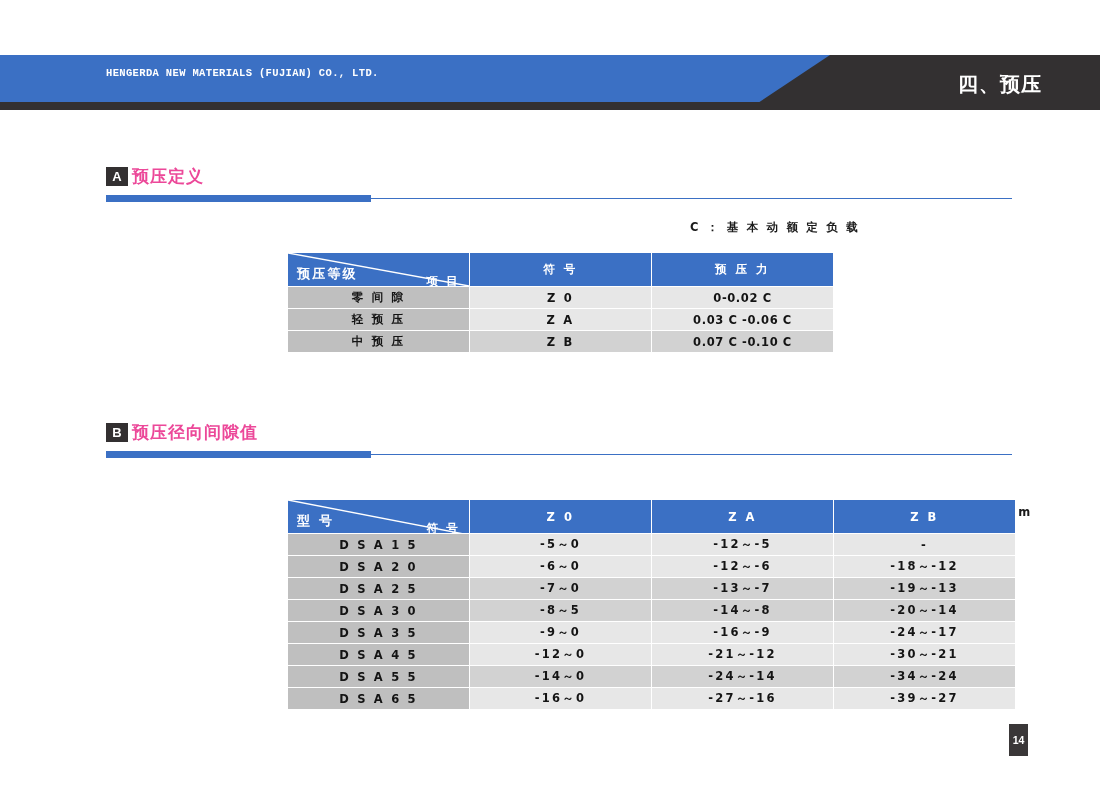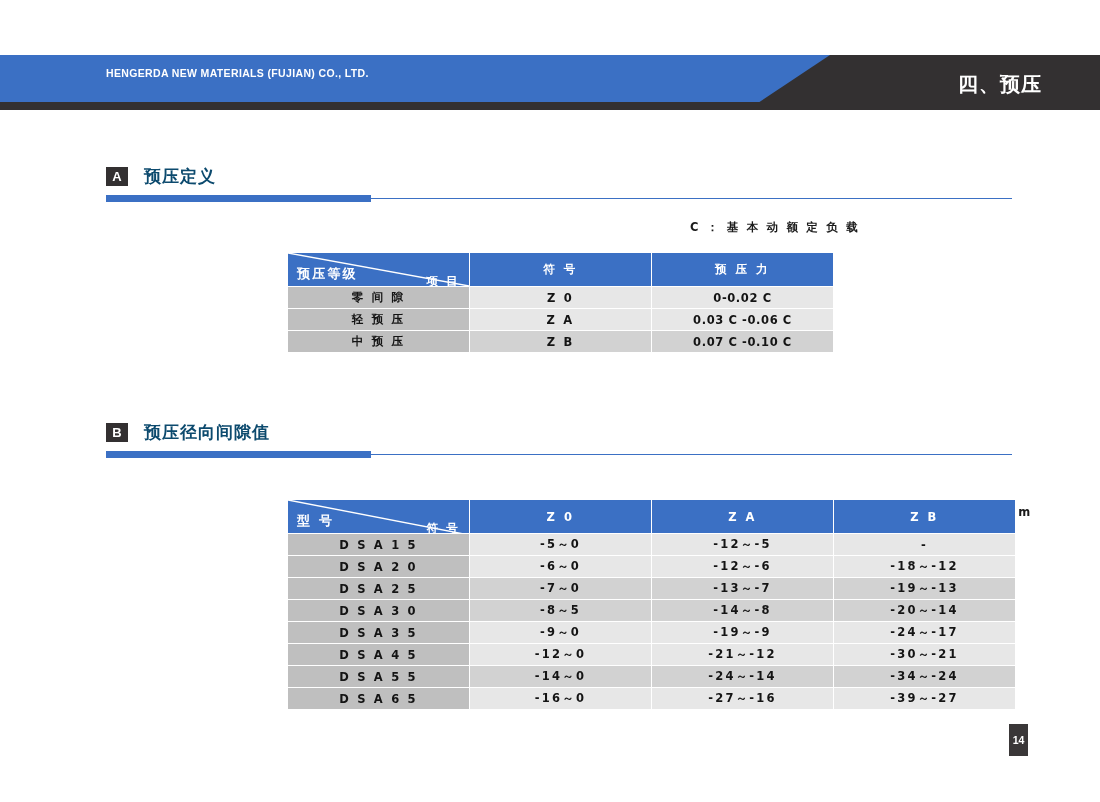--- a/index.html
+++ b/index.html
@@ -37,20 +37,21 @@
   }
   .header-company {
     position: absolute;
     top: 12px;
     left: 106px;
     font-size: 10.5px;
     font-weight: bold;
     color: #ffffff;
     letter-spacing: 0.35px;
     white-space: nowrap;
+    font-family: Liberation Mono, monospace;
   }
   .header-title {
     position: absolute;
     top: 16px;
     right: 58px;
     font-size: 20px;
     font-weight: bold;
     color: #ffffff;
     letter-spacing: 1px;
     white-space: nowrap;
@@ -73,24 +74,24 @@
     background: #333031;
     color: #ffffff;
     font-size: 13px;
     font-weight: bold;
     display: flex;
     align-items: center;
     justify-content: center;
     font-family: "Liberation Sans", sans-serif;
   }
   .section-title {
-    margin-left: 16px;
+    margin-left: 4px;
     font-size: 17px;
     font-weight: bold;
-    color: #0c4a6e;
+    color: #ec4899;
     letter-spacing: 1px;
     font-family: Liberation Sans, sans-serif;
     white-space: nowrap;
   }
   .section-rule {
     position: relative;
     width: 906px;
     height: 7px;
     margin-top: 7px;
   }
@@ -333,21 +334,21 @@
     </tr>
     <tr>
       <td class="label">D S A 3 0</td>
       <td class="val valsp shade">-8～5</td>
       <td class="val valsp shade">-14～-8</td>
       <td class="val valsp shade">-20～-14</td>
     </tr>
     <tr>
       <td class="label">D S A 3 5</td>
       <td class="val valsp">-9～0</td>
-      <td class="val valsp">-19～-9</td>
+      <td class="val valsp">-16～-9</td>
       <td class="val valsp">-24～-17</td>
     </tr>
     <tr>
       <td class="label">D S A 4 5</td>
       <td class="val valsp">-12～0</td>
       <td class="val valsp">-21～-12</td>
       <td class="val valsp">-30～-21</td>
     </tr>
     <tr>
       <td class="label">D S A 5 5</td>

